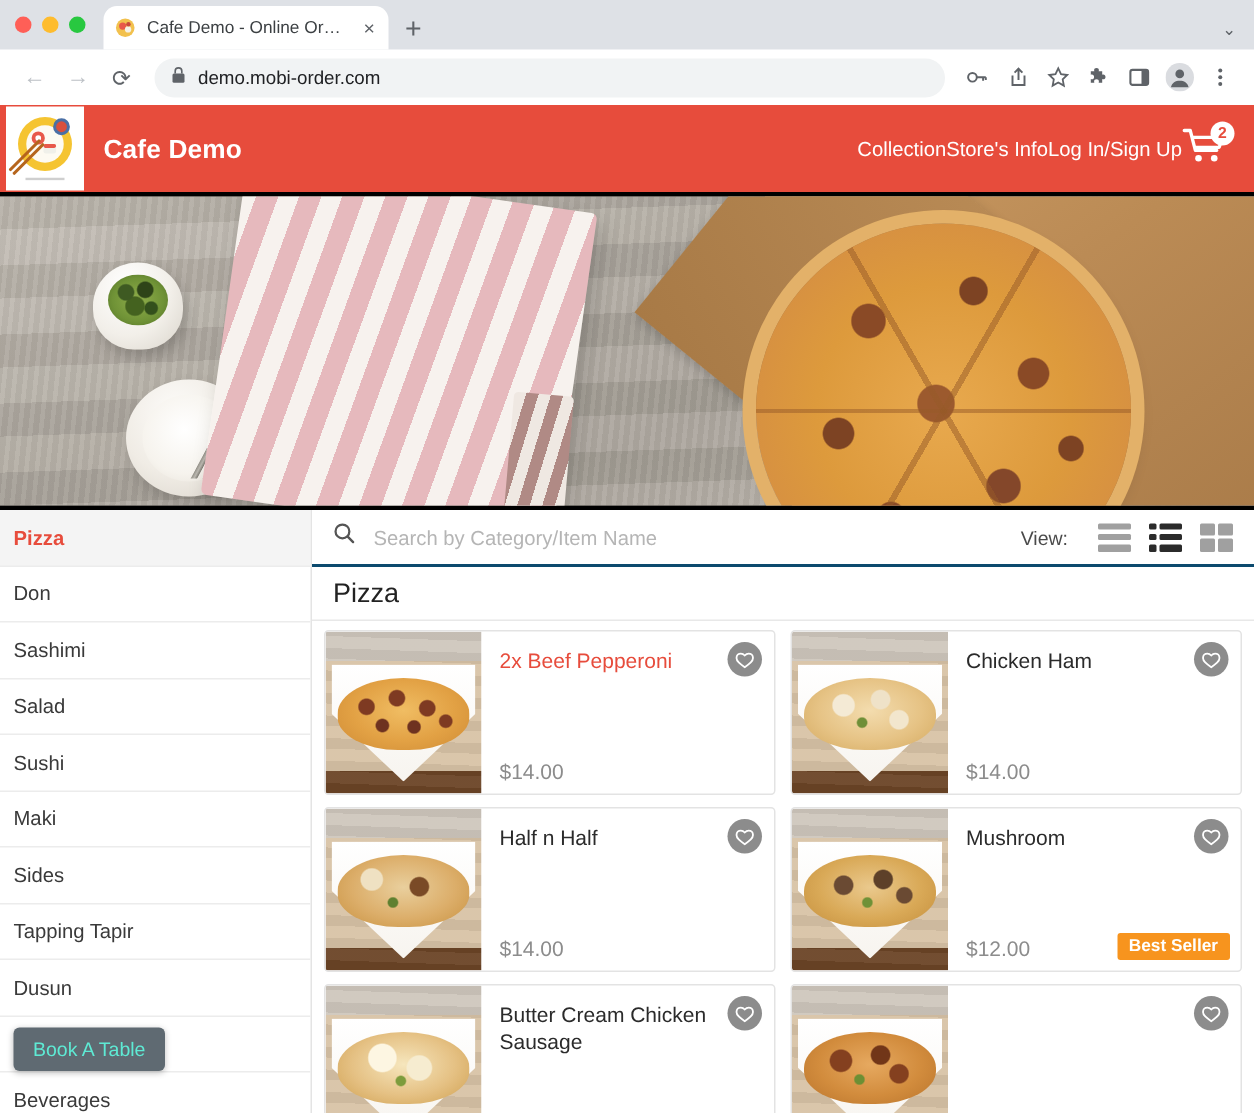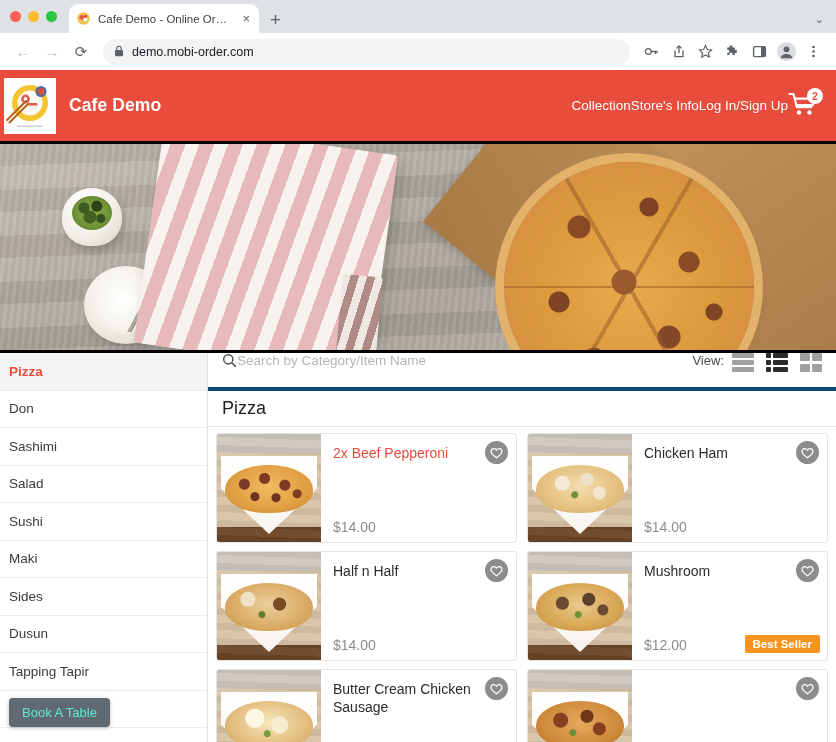--- a/index.html
+++ b/index.html
@@ -48,21 +48,21 @@
   }
   .omnibox-url { font-size: 12.5px; color: #202124; }
   .toolbar-icons { display: flex; align-items: center; gap: 2px; }
   .tb-icon {
     width: 25px; height: 25px; display: flex; align-items: center; justify-content: center;
     color: #5f6368;
   }
 
   
   .site-header {
-    height: 71px; background: #e74c3c; display: flex; align-items: center;
+    height: 58px; background: #e74c3c; display: flex; align-items: center;
     position: relative;
   }
   .logo-box {
     width: 52px; height: 56px; background: #fff; margin-left: 4px;
     display: flex; align-items: center; justify-content: center;
     flex: 0 0 52px; overflow: hidden;
   }
   .brand-name {
     color: #fff; font-size: 17.5px; font-weight: bold; margin-left: 13px;
     letter-spacing: .1px;
@@ -195,22 +195,22 @@
   .book-table-btn {
     position: absolute; left: 9px; bottom: 28px;
     background: #5f6a72; color: #5eead4; font-size: 13px;
     padding: 7px 13px; border-radius: 4px; white-space: nowrap;
     box-shadow: 0 1px 4px rgba(0,0,0,.25);
   }
 
   
   .main { flex: 1; display: flex; flex-direction: column; background: #fff; overflow: hidden; }
   .searchbar {
-    height: 38px; display: flex; align-items: flex-start; padding: 0 14px;
-    border-bottom: 4px solid #0c4a6e; gap: 0; flex: 0 0 38px;
+    height: 38px; display: flex; align-items: center; padding: 0 14px;
+    border-bottom: 2px solid #0c4a6e; gap: 12px; flex: 0 0 38px;
   }
   .search-input-text { flex: 1; font-size: 13.5px; color: #b5b5b5; }
   .view-label { font-size: 13px; color: #4a4a4a; margin-right: 8px; }
   .view-group { display: flex; align-items: center; gap: 12px; }
 
   .vi { width: 22px; height: 19px; display: flex; flex-direction: column; justify-content: space-between; }
   .vi-list-row { height: 4.6px; background: #a0a0a0; border-radius: 1px; }
   .vi-detail-row { height: 4.6px; display: flex; gap: 2.6px; }
   .vi-detail-row i { display: block; background: #2b2b2b; border-radius: 1px; }
   .vi-detail-row i:first-child { width: 4.6px; }
@@ -475,24 +475,24 @@
     <div class="cat-item">
       <span>Sushi</span>
     </div>
     <div class="cat-item">
       <span>Maki</span>
     </div>
     <div class="cat-item">
       <span>Sides</span>
     </div>
     <div class="cat-item">
+      <span>Tapping Tapir</span>
+    </div>
+    <div class="cat-item">
       <span>Dusun</span>
-    </div>
-    <div class="cat-item">
-      <span>Tapping Tapir</span>
     </div>
     <div class="cat-item">
       <span>Coffee</span>
     </div>
     <div class="cat-item">
       <span>Beverages</span>
     </div>
 
     <div class="book-table-btn">Book A Table</div>
   </div>

